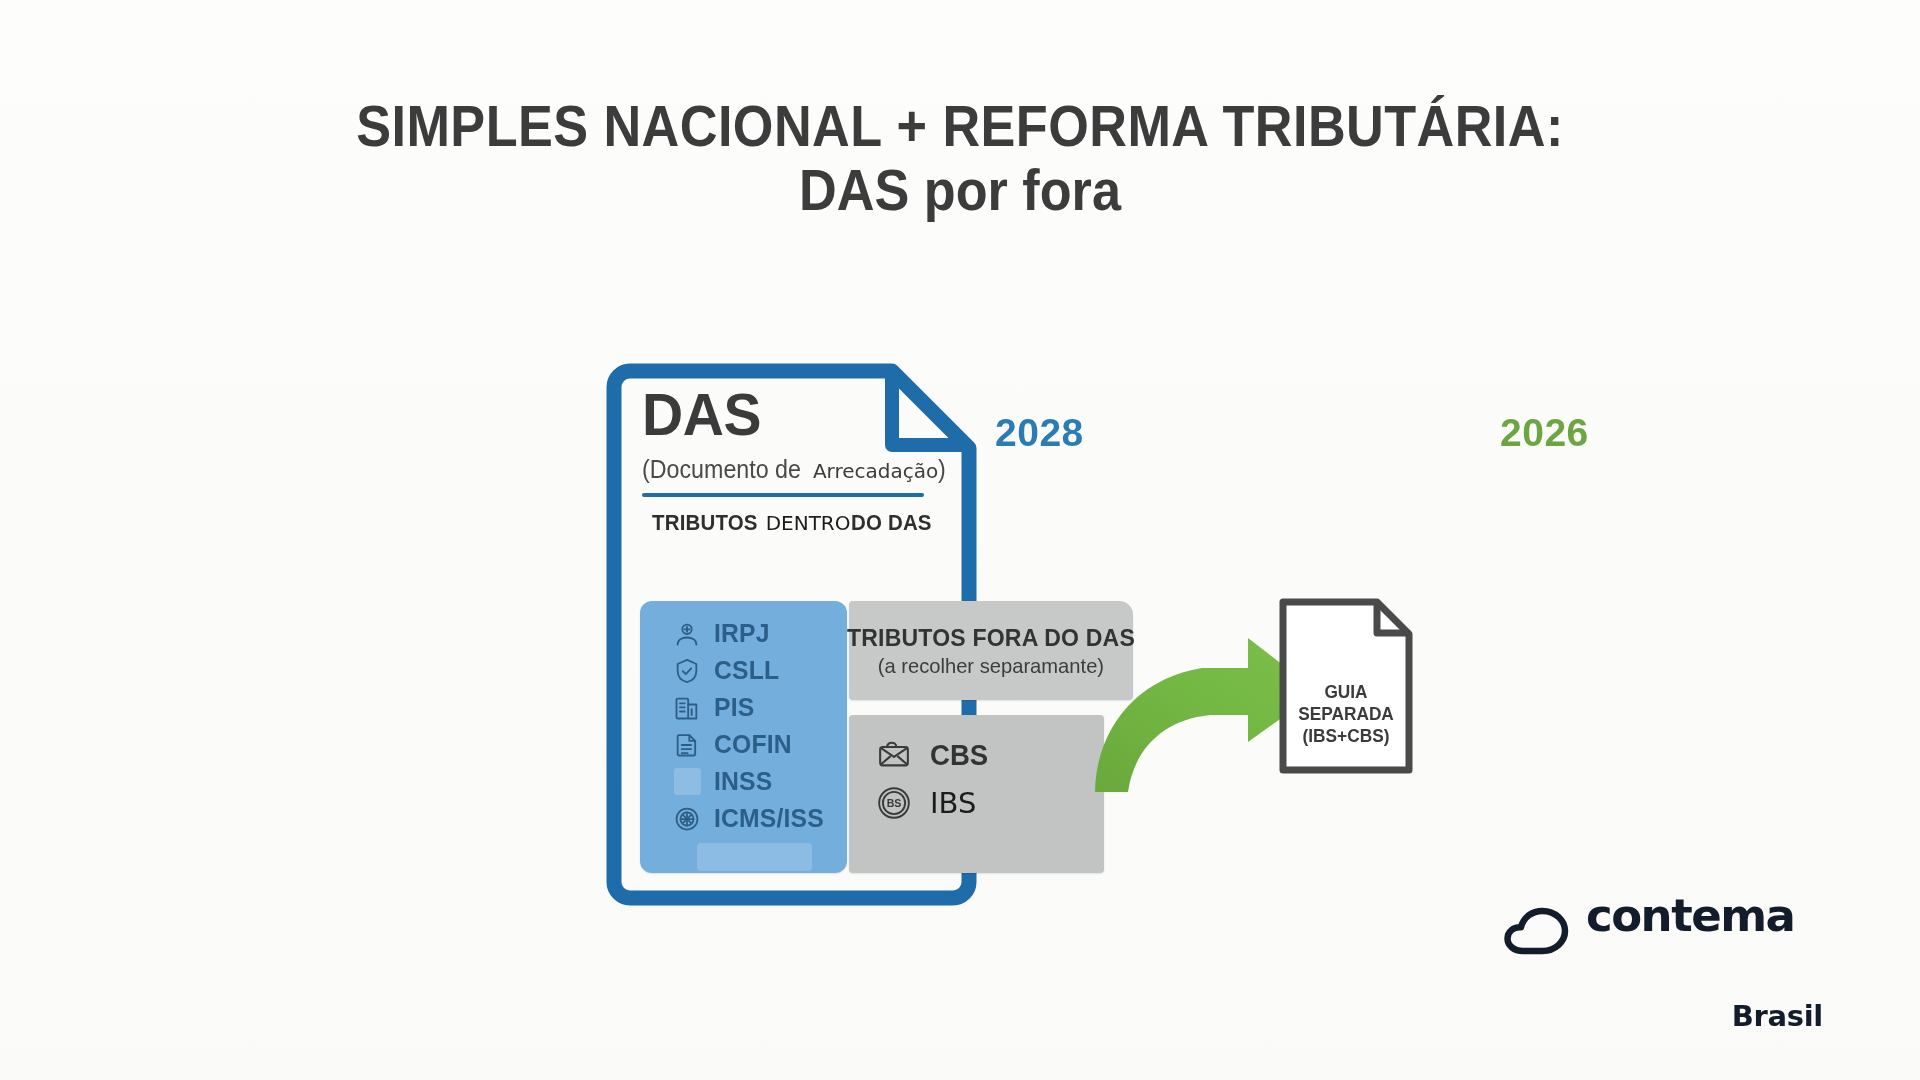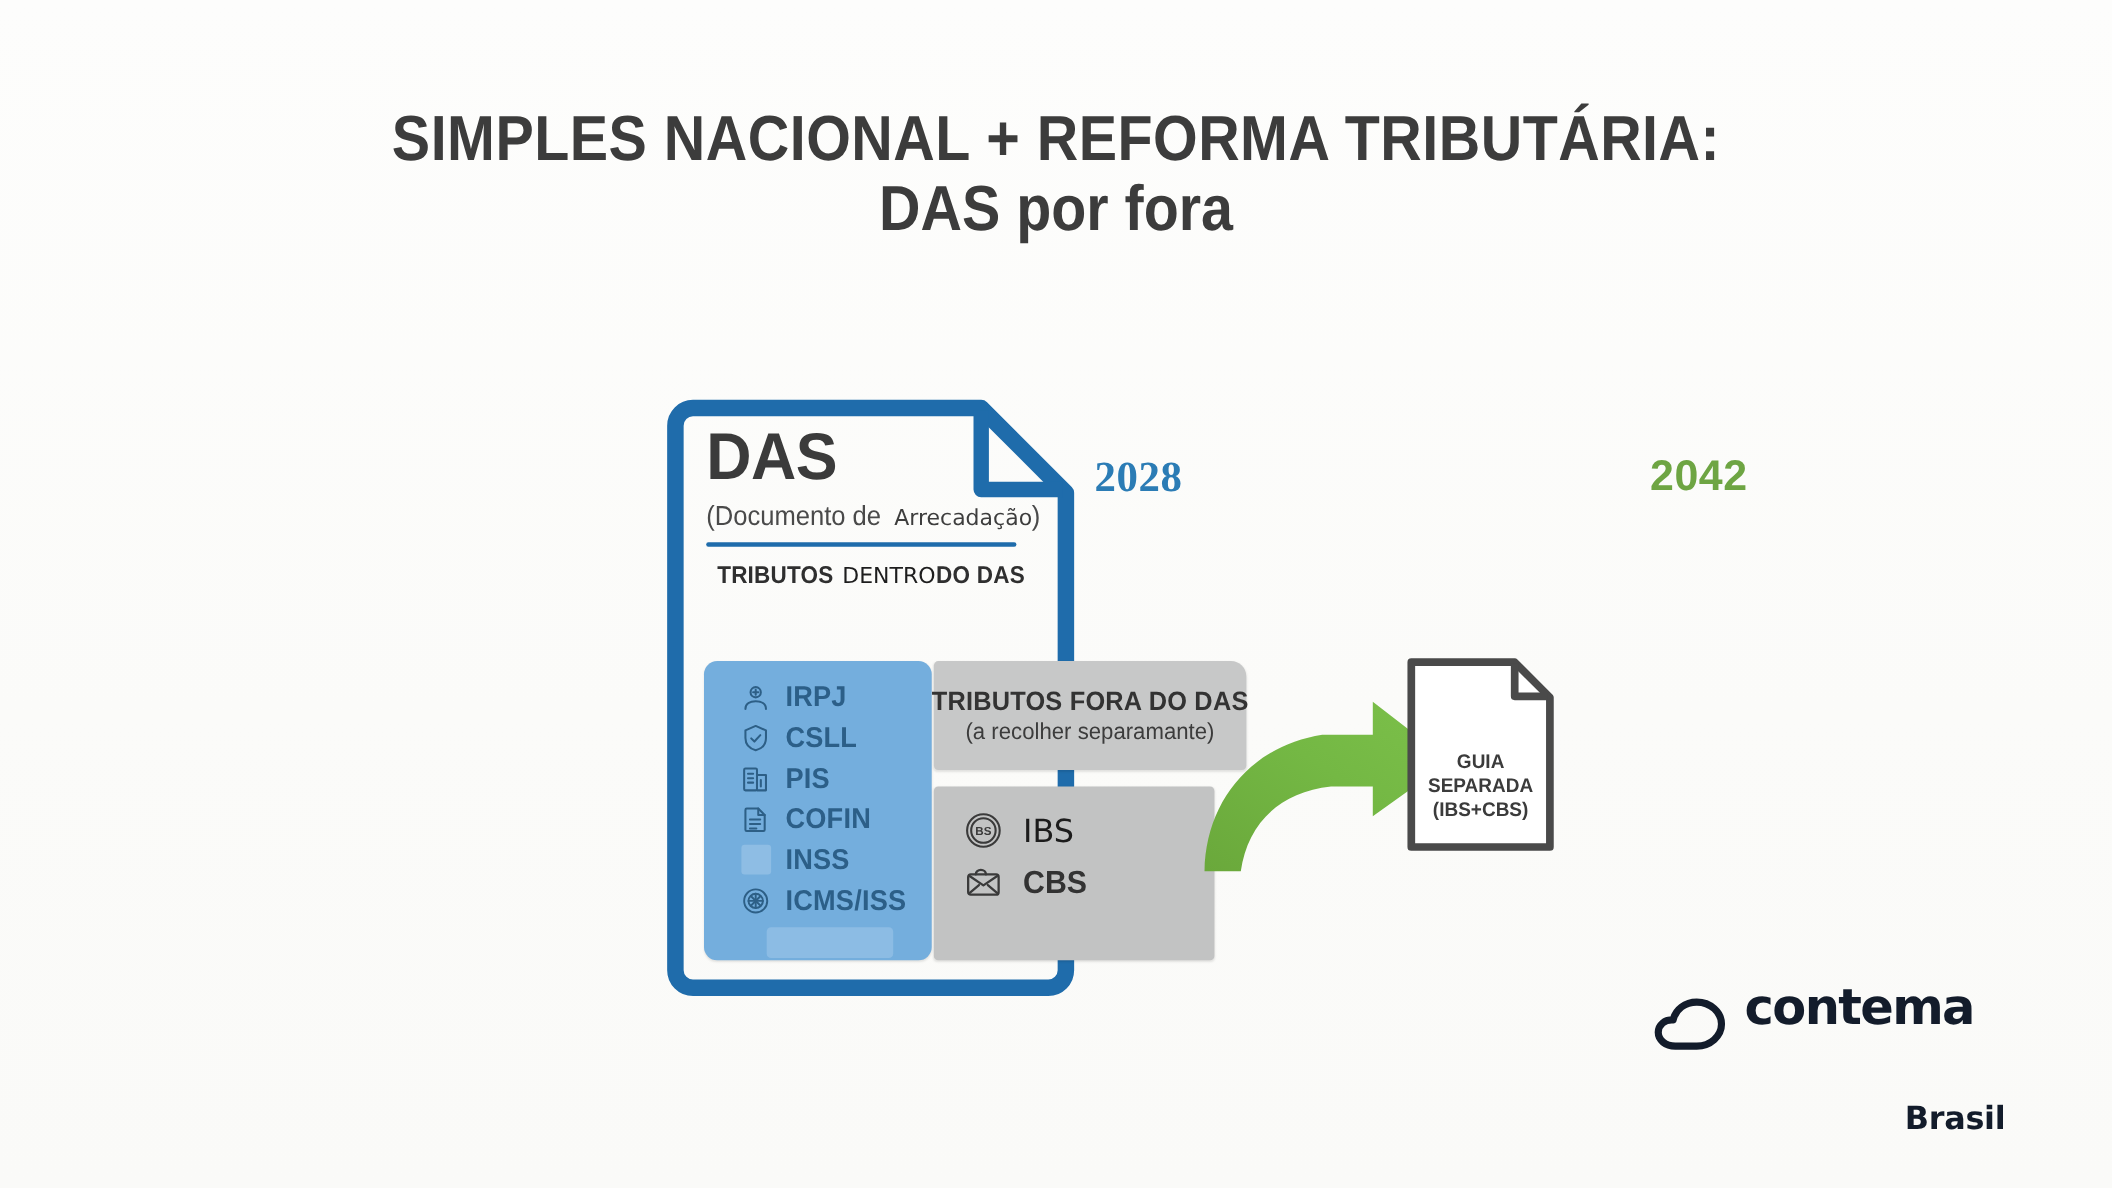--- a/index.html
+++ b/index.html
@@ -268,21 +268,21 @@
   }
 
   
   .year {
     position: absolute;
     font-family: "Liberation Sans", sans-serif;
     font-weight: 700;
     font-size: 39px;
     letter-spacing: 0.5px;
   }
-  .year-2028 { left: 995px; top: 411px; color: #2b7cb5; font-family: Liberation Serif, serif; }
+  .year-2028 { left: 995px; top: 411px; color: #2b7cb5; }
   .year-2033 { left: 1500px; top: 411px; color: #6ea543; }
 
   
   .arrow {
     position: absolute;
     left: 1090px;
     top: 620px;
     width: 235px;
     height: 175px;
   }
@@ -447,43 +447,43 @@
   </div>
 
   <div class="grey-top">
     <div class="l1">TRIBUTOS FORA DO DAS</div>
     <div class="l2">(a recolher separamante)</div>
   </div>
 
   <div class="grey-bottom">
     <div class="new-row">
       <span class="new-ico">
-        <svg width="36" height="36" viewBox="0 0 34 34" fill="none" stroke="currentColor" stroke-width="1.8">
-          <circle cx="17" cy="17" r="14"></circle>
-          <circle cx="17" cy="17" r="10.5"></circle>
-          <text x="17" y="21.2" text-anchor="middle" font-family="Liberation Sans, sans-serif" font-size="10" font-weight="700" fill="currentColor" stroke="none">BS</text>
-        </svg>
-      </span>
-      <span class="new-label-ibs">IBS</span>
-    </div>
-    <div class="new-row">
-      <span class="new-ico">
         <svg width="36" height="30" viewBox="0 0 30 26" fill="none" stroke="currentColor" stroke-width="1.8" stroke-linecap="round" stroke-linejoin="round">
           <path d="M9 6c0-2.2 1.8-3.6 4-3.6S17 3.8 17 6"></path>
           <rect x="3" y="6" width="24" height="16" rx="2"></rect>
           <path d="M3.8 7 15 14.6 26.2 7"></path>
           <path d="M3.8 21 11.5 14.4M26.2 21 18.5 14.4"></path>
         </svg>
       </span>
       <span class="new-label-cbs">CBS</span>
     </div>
+    <div class="new-row">
+      <span class="new-ico">
+        <svg width="36" height="36" viewBox="0 0 34 34" fill="none" stroke="currentColor" stroke-width="1.8">
+          <circle cx="17" cy="17" r="14"></circle>
+          <circle cx="17" cy="17" r="10.5"></circle>
+          <text x="17" y="21.2" text-anchor="middle" font-family="Liberation Sans, sans-serif" font-size="10" font-weight="700" fill="currentColor" stroke="none">BS</text>
+        </svg>
+      </span>
+      <span class="new-label-ibs">IBS</span>
+    </div>
   </div>
 
   <div class="year year-2028">2028</div>
-  <div class="year year-2033">2042</div>
+  <div class="year year-2033">2026</div>
 
   <div class="arrow">
     <svg viewBox="0 0 235 175" xmlns="http://www.w3.org/2000/svg" aria-hidden="true">
       <defs>
         <linearGradient id="agrad" x1="0" y1="1" x2="1" y2="0">
           <stop offset="0%" stop-color="#6aa83b"></stop>
           <stop offset="55%" stop-color="#74b844"></stop>
           <stop offset="100%" stop-color="#7cc04a"></stop>
         </linearGradient>
       </defs>

